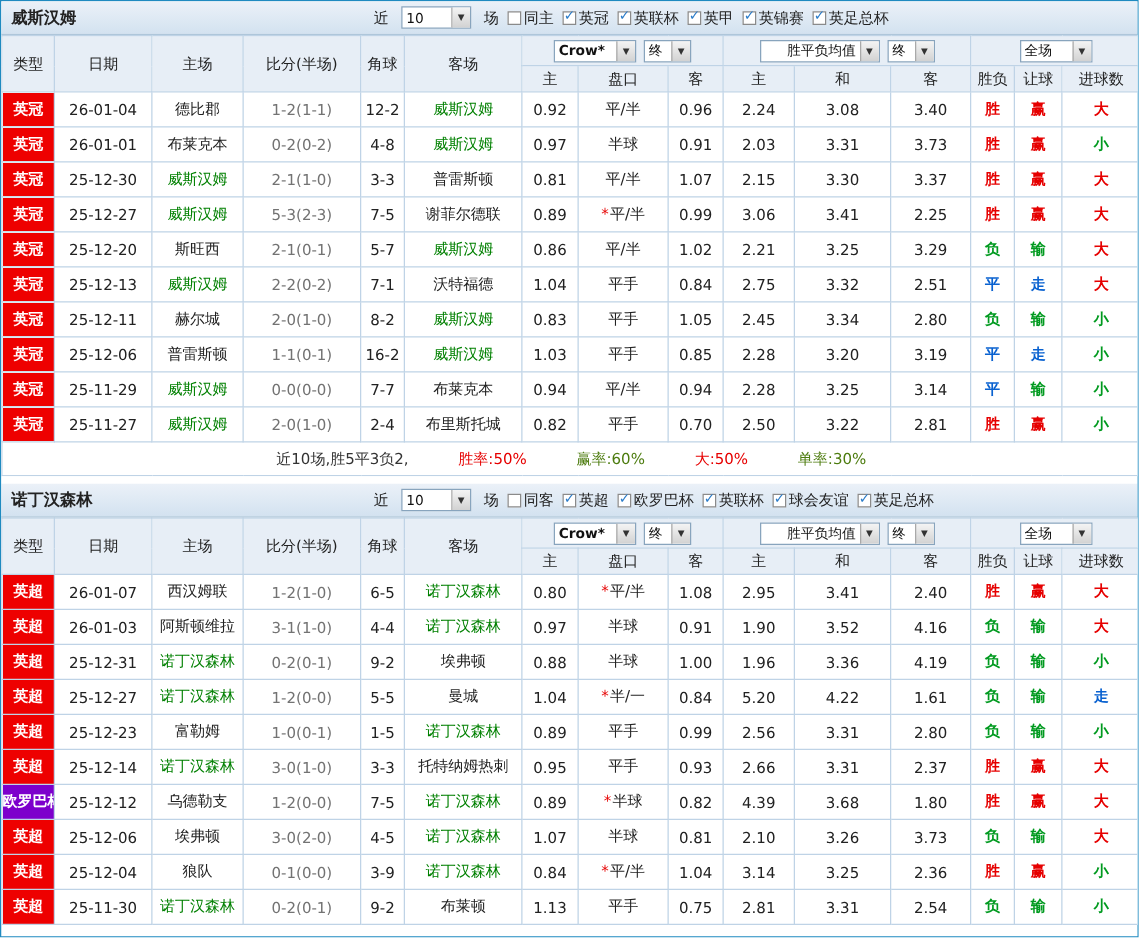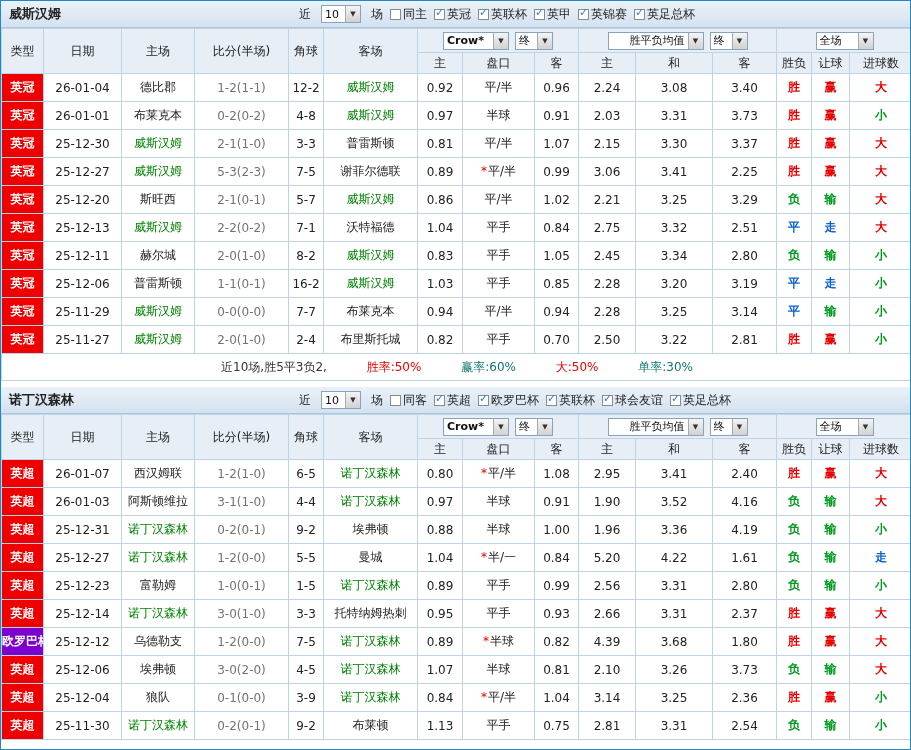--- a/index.html
+++ b/index.html
@@ -16,41 +16,41 @@
   .sec-title { height:26px; background:linear-gradient(#ebf1f8,#d3e2f0); border-bottom:1px solid #aec6da; position:relative; display:flex; align-items:center; font-size:12px; color:#222; }
   .team { position:absolute; left:8px; font-weight:bold; font-size:13px; }
   .filters { position:absolute; left:298px; display:flex; align-items:center; gap:7px; white-space:nowrap; }
   .cb-item { display:inline-flex; align-items:center; gap:2px; }
   .cb { width:11px; height:11px; border:1px solid #8a8a8a; background:#fff; display:inline-block; position:relative; box-sizing:border-box; }
   .cb.checked::after { content:"\2713"; position:absolute; left:0px; top:-4px; font-size:11px; font-weight:bold; color:#2b7cc9; }
   
   .dd { display:inline-flex; align-items:center; justify-content:space-between; border:1px solid #88a4bd; background:#fff; height:18px; font-size:11px; padding-left:3px; margin:0 3px; vertical-align:middle; box-sizing:border-box; cursor:default; }
   .dd-text { white-space:nowrap; overflow:hidden; color:#111; }
   .dd-arrow { width:14px; height:16px; margin-left:3px; background:linear-gradient(#f4f4f4,#d2d2d2); border-left:1px solid #a9a9a9; font-size:7px; color:#333; display:flex; align-items:center; justify-content:center; flex:none; }
-  .w-count { width:40px; } .w-book { width:66px;font-weight:bold; } .w-stage { width:38px; } .w-avg { width:96px;justify-content:flex-end; } .w-scope { width:58px; }
+  .w-count { width:56px; } .w-book { width:66px;font-weight:bold; } .w-stage { width:38px; } .w-avg { width:96px;justify-content:flex-end; } .w-scope { width:58px; }
   
   table.grid { width:100%; border-collapse:collapse; table-layout:fixed; font-size:12px; color:#222; background:#fff; }
   .grid td { border:1px solid #bfd3e6; text-align:center; padding:0; white-space:nowrap; overflow:hidden; }
   tr.ctrl-row td { height:23px; background:#e7eef6; }
   tr.sub-row td { height:20px; background:#e7eef6; }
   tr.drow td { height:27px; }
   tr.summary-row td { height:26px; }
   .league { font-weight:bold; }
   .badge-red { background:#ee0000; color:#fff; }
   .badge-purple { background:#7d00cc; color:#fff; }
   .focus { color:#008000; }
   .score { color:#737373; }
   .star { color:#e60000; margin-right:1px; }
   .res { font-weight:bold; }
   .res-red { color:#e60000; }
   .res-green { color:#009a1f; }
   .res-blue { color:#0a62d0; }
   .seg-plain { color:#333; }
   .seg-red { color:#e60000; }
-  .seg-blue { color:#0f766e; }
+  .seg-blue { color:#4d7c0f; }
   .seg { margin:0 18px;text-align:center; }
   .gap { height:6px; background:#fff; }
 </style>
 </head>
 <body>
 
 <div class="popup">
   <div id="sections">
       <div class="section">
         <div class="sec-title">

